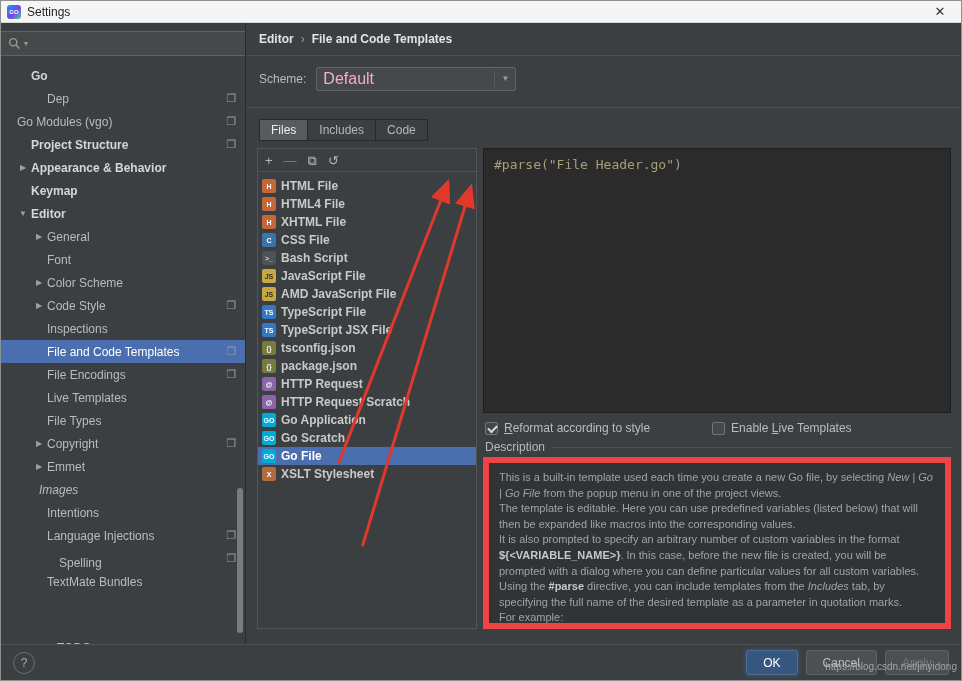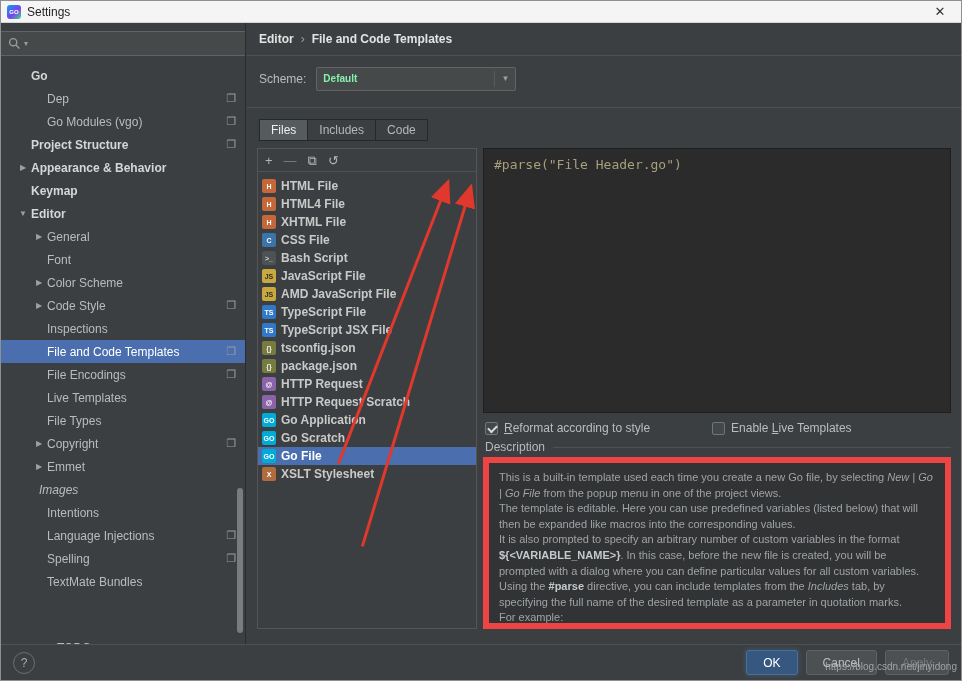--- a/index.html
+++ b/index.html
@@ -24,21 +24,21 @@
   .tree-label{white-space:nowrap}
   .pp-icon{position:absolute;right:9px;top:5px;font-size:11px;color:#9a9d9e}
   .sb-thumb{position:absolute;right:2px;top:465px;width:6px;height:145px;background:rgba(180,185,188,.5);border-radius:3px}
   
   .main{position:absolute;left:246px;top:22px;right:0;bottom:36px}
   .breadcrumb{position:absolute;top:0;left:0;right:0;height:33px;display:flex;align-items:center;padding:0 12px;gap:7px;border-bottom:1px solid #515151;font-size:12px;font-weight:bold;color:#e3e3e3}
   .breadcrumb .sep{color:#9a9a9a;font-weight:normal}
   .scheme-row{position:absolute;top:33px;left:0;right:0;height:45px;display:flex;align-items:center;padding:0 12px}
   .scheme-label{font-size:12px;color:#bbb;margin-right:10px}
   .combo{width:200px;height:24px;background:#45494a;border:1px solid #646464;border-radius:2px;display:flex;align-items:center;padding:0 6px}
-  .combo-value{font-size:10px;font-weight:bold;color:#86efac;flex:1}
+  .combo-value{font-size:16px;font-weight:normal;color:#f9a8d4;flex:1}
   .combo-arrow{font-size:8px;color:#9f9f9f;padding-left:6px;border-left:1px solid #5a5a5a;height:16px;display:flex;align-items:center}
   .hsep{position:absolute;top:84px;left:0;right:0;height:1px;background:#515151}
   .tabs{position:absolute;top:96px;left:12px;display:flex}
   .tab{padding:3px 11px;font-size:12px;color:#b6b6b6;background:#3c3f41;border:1px solid #282828;margin-right:-1px}
   .tab.selected{background:#565b5e;color:#eee;position:relative;z-index:1}
   .list-pane{position:absolute;left:10px;top:125px;width:220px;bottom:15px;border:1px solid #555;background:#3c3f41}
   .list-toolbar{height:23px;border-bottom:1px solid #515151;display:flex;align-items:center;padding:0 7px;gap:11px}
   .tb-icon{font-size:13px;color:#b2b4b6;line-height:1}
   .tb-remove{color:#7d7f81}
   .tpl-list{padding-top:5px}
@@ -91,21 +91,21 @@
     <div class="tree">
         <div class="tree-row bold" style="padding-left: 14px;">
           <span class="tree-arrow"></span>
           <span class="tree-label">Go</span>
         </div>
         <div class="tree-row" style="padding-left: 30px;">
           <span class="tree-arrow"></span>
           <span class="tree-label">Dep</span>
           <span class="pp-icon">❐</span>
         </div>
-        <div class="tree-row" style="padding-left: 30px;">
+        <div class="tree-row" style="">
           <span class="tree-arrow"></span>
           <span class="tree-label">Go Modules (vgo)</span>
           <span class="pp-icon">❐</span>
         </div>
         <div class="tree-row bold" style="padding-left: 14px;">
           <span class="tree-arrow"></span>
           <span class="tree-label">Project Structure</span>
           <span class="pp-icon">❐</span>
         </div>
         <div class="tree-row bold" style="padding-left: 14px;">
@@ -174,21 +174,21 @@
         </div>
         <div class="tree-row" style="padding-left: 30px;">
           <span class="tree-arrow"></span>
           <span class="tree-label">Intentions</span>
         </div>
         <div class="tree-row" style="padding-left: 30px;">
           <span class="tree-arrow"></span>
           <span class="tree-label">Language Injections</span>
           <span class="pp-icon">❐</span>
         </div>
-        <div class="tree-row" style="padding-left: 30px;">
+        <div class="tree-row" style="padding-left: 42px; align-items: flex-end;">
           <span class="tree-arrow"></span>
           <span class="tree-label">Spelling</span>
           <span class="pp-icon">❐</span>
         </div>
         <div class="tree-row" style="padding-left: 30px;">
           <span class="tree-arrow"></span>
           <span class="tree-label">TextMate Bundles</span>
         </div>
         <div class="tree-row" style="padding-left: 40px; margin-top: 43px;">
           <span class="tree-arrow"></span>

